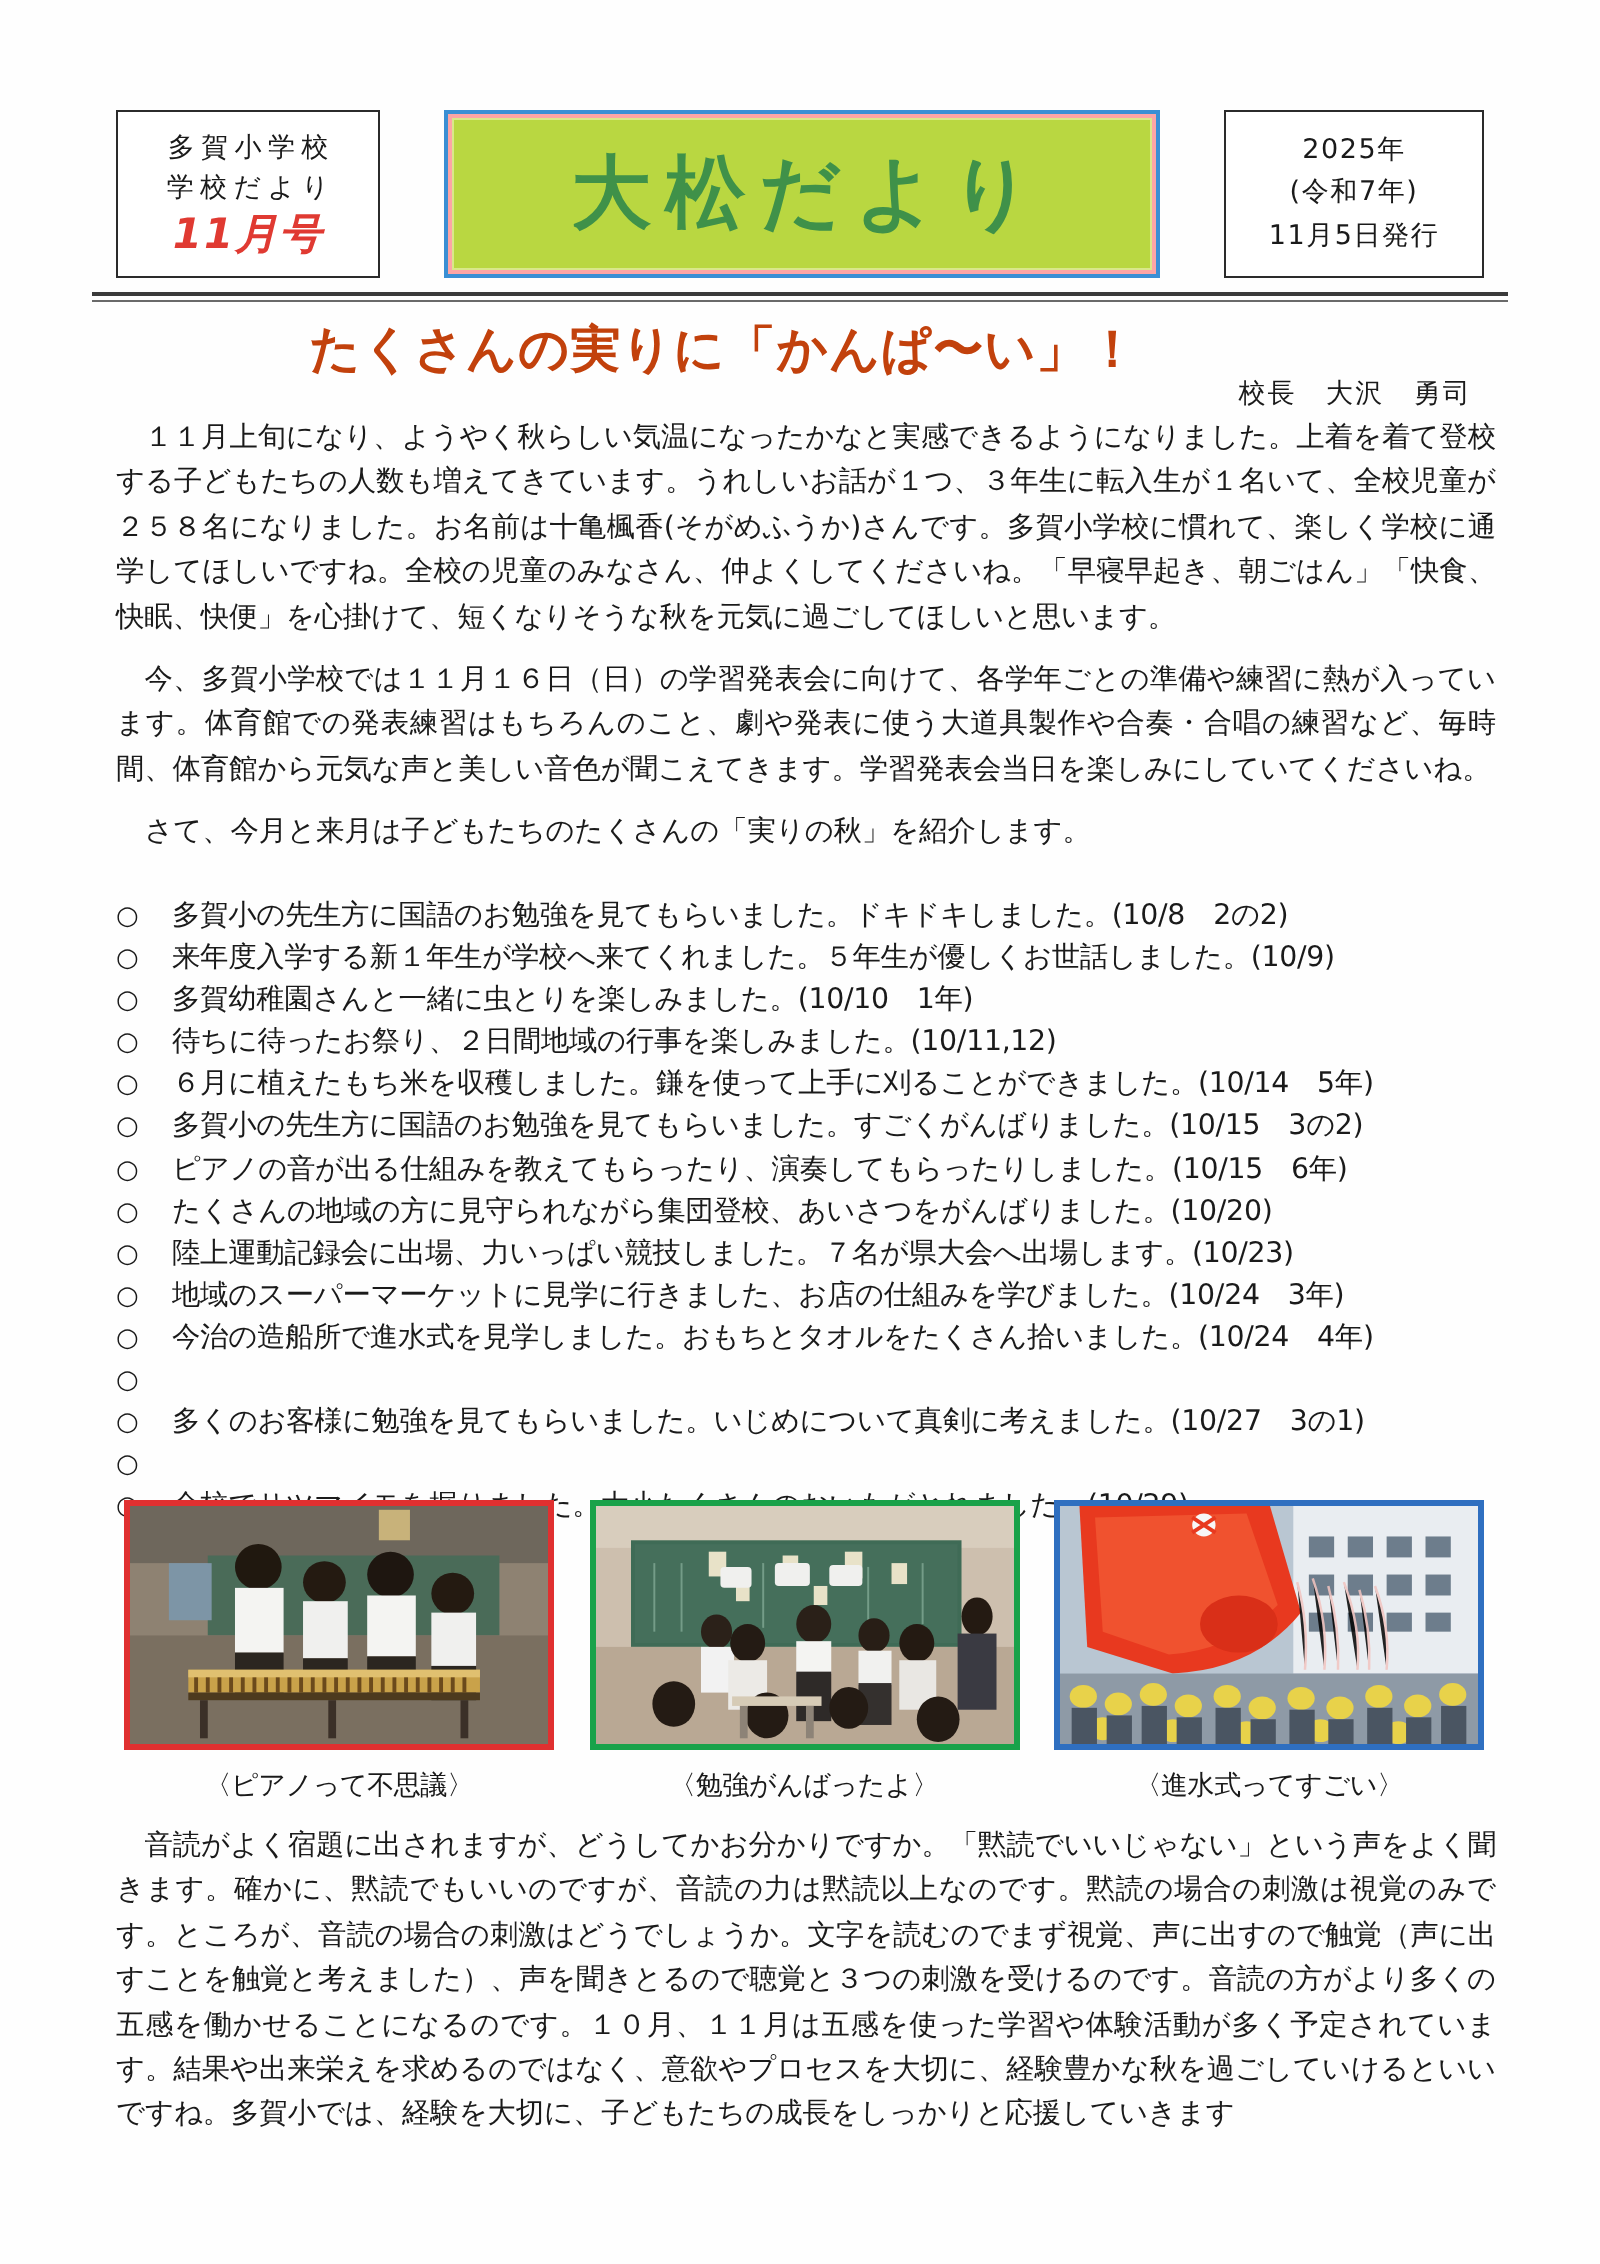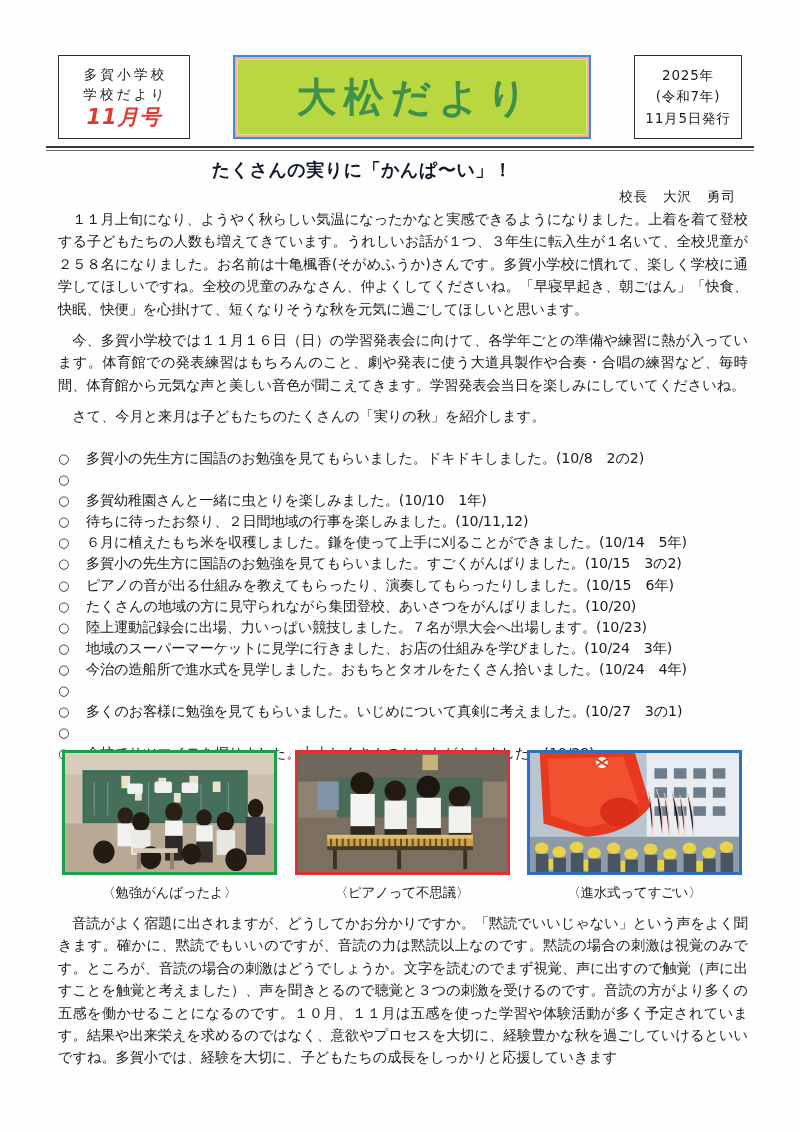--- a/index.html
+++ b/index.html
@@ -83,21 +83,21 @@
     font-size:40px;
     font-weight:bold;
     color:#3f9149;
     letter-spacing:7px;
     text-indent:7px;
     white-space:nowrap;
     line-height:1;
   }
 
   .mast-right{
-    width:108px;
+    width:130px;
     border:1.5px solid #2b2b2b;
     box-sizing:border-box;
     display:flex;
     flex-direction:column;
     align-items:center;
     justify-content:center;
     gap:2px;
     background:#fff;
   }
   .mast-right .mr-line{
@@ -117,24 +117,24 @@
     border-bottom:1px solid #6a6a6a;
     height:2px;
   }
 
   
   .headline{
     position:absolute;
     left:0;top:158px;
     width:724px;
     text-align:center;
-    font-size:18px;
+    font-size:25px;
     font-weight:bold;
     letter-spacing:0.5px;
-    color:#0f172a;
+    color:#c2410c;
     white-space:nowrap;
   }
   .byline{
     position:absolute;
     right:64px;top:188px;
     font-size:13.5px;
     letter-spacing:1.1px;
     color:#1a1a1a;
     white-space:nowrap;
   }
@@ -258,20 +258,21 @@
     <p class="para">さて、今月と来月は子どもたちのたくさんの「実りの秋」を紹介します。</p>
   </div>
 
   <ul class="evlist" id="event-list">
       <li>
         <span class="mark">○</span>
         <span class="etxt">多賀小の先生方に国語のお勉強を見てもらいました。ドキドキしました。(10/8　2の2)</span>
       </li>
       <li>
         <span class="mark">○</span>
+        <span class="etxt">来年度入学する新１年生が学校へ来てくれました。５年生が優しくお世話しました。(10/9)</span>
       </li>
       <li>
         <span class="mark">○</span>
         <span class="etxt">多賀幼稚園さんと一緒に虫とりを楽しみました。(10/10　1年)</span>
       </li>
       <li>
         <span class="mark">○</span>
         <span class="etxt">待ちに待ったお祭り、２日間地域の行事を楽しみました。(10/11,12)</span>
       </li>
       <li>
@@ -312,77 +313,20 @@
       <li>
         <span class="mark">○</span>
       </li>
       <li>
         <span class="mark">○</span>
         <span class="etxt">全校でサツマイモを掘りました。大小たくさんのおいもがとれました。(10/29)</span>
       </li>
     </ul>
 
   <div class="photos" id="photo-row">
-      <div class="photo-cell">
-        <div class="frame green" style="border-color: rgb(25, 162, 74);">
-          <svg viewBox="0 0 215 125" preserveAspectRatio="none">
-     <rect width="215" height="125" fill="#cdbfae"></rect>
-     <rect x="0" y="0" width="215" height="22" fill="#d8cdbd"></rect>
-     <rect x="18" y="18" width="170" height="56" fill="#3f6b56"></rect>
-     <rect x="20" y="20" width="166" height="52" fill="#456f5b"></rect>
-     <g fill="#e8e2c8">
-       <rect x="58" y="24" width="9" height="13"></rect>
-              <rect x="96" y="26" width="8" height="12"></rect>
-       <rect x="128" y="24" width="9" height="14"></rect>
-              <rect x="152" y="30" width="8" height="11"></rect>
-       <rect x="72" y="40" width="7" height="10"></rect>
-              <rect x="112" y="42" width="7" height="10"></rect>
-     </g>
-     <g stroke="#9cc2ae" stroke-width="1" opacity=".55">
-       <line x1="30" y1="30" x2="30" y2="66"></line>
-              <line x1="44" y1="30" x2="44" y2="66"></line>
-       <line x1="86" y1="30" x2="86" y2="64"></line>
-              <line x1="140" y1="32" x2="140" y2="66"></line>
-       <line x1="168" y1="30" x2="168" y2="62"></line>
-     </g>
-     <g fill="#f0f0ee">
-       <rect x="64" y="32" width="16" height="11" rx="2"></rect>
-              <rect x="92" y="30" width="18" height="12" rx="2"></rect>
-       <rect x="120" y="31" width="17" height="11" rx="2"></rect>
-     </g>
-     <rect x="0" y="74" width="215" height="51" fill="#b9a894"></rect>
-     <g>
-       <ellipse cx="62" cy="66" rx="8" ry="9" fill="#2b2119"></ellipse>
-              <rect x="54" y="74" width="17" height="24" fill="#f2f2f2"></rect>
-       <ellipse cx="78" cy="72" rx="9" ry="10" fill="#241b14"></ellipse>
-              <rect x="68" y="81" width="20" height="26" fill="#eceae6"></rect>
-       <ellipse cx="112" cy="62" rx="9" ry="10" fill="#2a2018"></ellipse>
-              <rect x="103" y="71" width="18" height="17" fill="#f4f4f2"></rect>
-       <rect x="103" y="87" width="18" height="26" fill="#2e2a28"></rect>
-       <ellipse cx="143" cy="68" rx="8" ry="9" fill="#281e16"></ellipse>
-              <rect x="135" y="76" width="17" height="18" fill="#f1f1ef"></rect>
-       <rect x="135" y="93" width="17" height="22" fill="#34302e"></rect>
-       <ellipse cx="165" cy="72" rx="9" ry="10" fill="#241a12"></ellipse>
-              <rect x="156" y="81" width="19" height="26" fill="#e9e7e3"></rect>
-       <ellipse cx="196" cy="58" rx="8" ry="10" fill="#241a12"></ellipse>
-              <rect x="186" y="67" width="20" height="40" fill="#3a3a42"></rect>
-     </g>
-     <g fill="#241b14">
-       <ellipse cx="40" cy="104" rx="11" ry="12"></ellipse>
-              <ellipse cx="88" cy="110" rx="11" ry="12"></ellipse>
-       <ellipse cx="130" cy="106" rx="10" ry="11"></ellipse>
-              <ellipse cx="176" cy="112" rx="11" ry="12"></ellipse>
-     </g>
-     <rect x="70" y="100" width="46" height="5" fill="#d6cbb6"></rect>
-     <rect x="74" y="105" width="4" height="17" fill="#8d8377"></rect>
-     <rect x="108" y="105" width="4" height="17" fill="#8d8377"></rect>
-   </svg>
-        </div>
-        <div class="caption">〈勉強がんばったよ〉</div>
-      </div>
       <div class="photo-cell">
         <div class="frame red" style="border-color: rgb(224, 48, 48);">
           <svg viewBox="0 0 215 125" preserveAspectRatio="none">
      <rect width="215" height="125" fill="#8e8272"></rect>
      <rect x="0" y="0" width="215" height="30" fill="#6e675c"></rect>
      <rect x="40" y="26" width="150" height="42" fill="#4a6b58"></rect>
      <rect x="128" y="2" width="16" height="16" fill="#c8b27a"></rect>
      <rect x="20" y="30" width="22" height="30" fill="#7d95a6"></rect>
      <rect x="0" y="68" width="215" height="57" fill="#7a6f60"></rect>
      <g>
@@ -431,20 +375,77 @@
        <rect x="30" y="98" width="150" height="4" fill="#4d3a1e"></rect>
        <rect x="36" y="102" width="4" height="20" fill="#3b3028"></rect>
        <rect x="170" y="102" width="4" height="20" fill="#3b3028"></rect>
        <rect x="102" y="102" width="4" height="20" fill="#3b3028"></rect>
      </g>
    </svg>
         </div>
         <div class="caption">〈ピアノって不思議〉</div>
       </div>
       <div class="photo-cell">
+        <div class="frame green" style="border-color: rgb(25, 162, 74);">
+          <svg viewBox="0 0 215 125" preserveAspectRatio="none">
+     <rect width="215" height="125" fill="#cdbfae"></rect>
+     <rect x="0" y="0" width="215" height="22" fill="#d8cdbd"></rect>
+     <rect x="18" y="18" width="170" height="56" fill="#3f6b56"></rect>
+     <rect x="20" y="20" width="166" height="52" fill="#456f5b"></rect>
+     <g fill="#e8e2c8">
+       <rect x="58" y="24" width="9" height="13"></rect>
+              <rect x="96" y="26" width="8" height="12"></rect>
+       <rect x="128" y="24" width="9" height="14"></rect>
+              <rect x="152" y="30" width="8" height="11"></rect>
+       <rect x="72" y="40" width="7" height="10"></rect>
+              <rect x="112" y="42" width="7" height="10"></rect>
+     </g>
+     <g stroke="#9cc2ae" stroke-width="1" opacity=".55">
+       <line x1="30" y1="30" x2="30" y2="66"></line>
+              <line x1="44" y1="30" x2="44" y2="66"></line>
+       <line x1="86" y1="30" x2="86" y2="64"></line>
+              <line x1="140" y1="32" x2="140" y2="66"></line>
+       <line x1="168" y1="30" x2="168" y2="62"></line>
+     </g>
+     <g fill="#f0f0ee">
+       <rect x="64" y="32" width="16" height="11" rx="2"></rect>
+              <rect x="92" y="30" width="18" height="12" rx="2"></rect>
+       <rect x="120" y="31" width="17" height="11" rx="2"></rect>
+     </g>
+     <rect x="0" y="74" width="215" height="51" fill="#b9a894"></rect>
+     <g>
+       <ellipse cx="62" cy="66" rx="8" ry="9" fill="#2b2119"></ellipse>
+              <rect x="54" y="74" width="17" height="24" fill="#f2f2f2"></rect>
+       <ellipse cx="78" cy="72" rx="9" ry="10" fill="#241b14"></ellipse>
+              <rect x="68" y="81" width="20" height="26" fill="#eceae6"></rect>
+       <ellipse cx="112" cy="62" rx="9" ry="10" fill="#2a2018"></ellipse>
+              <rect x="103" y="71" width="18" height="17" fill="#f4f4f2"></rect>
+       <rect x="103" y="87" width="18" height="26" fill="#2e2a28"></rect>
+       <ellipse cx="143" cy="68" rx="8" ry="9" fill="#281e16"></ellipse>
+              <rect x="135" y="76" width="17" height="18" fill="#f1f1ef"></rect>
+       <rect x="135" y="93" width="17" height="22" fill="#34302e"></rect>
+       <ellipse cx="165" cy="72" rx="9" ry="10" fill="#241a12"></ellipse>
+              <rect x="156" y="81" width="19" height="26" fill="#e9e7e3"></rect>
+       <ellipse cx="196" cy="58" rx="8" ry="10" fill="#241a12"></ellipse>
+              <rect x="186" y="67" width="20" height="40" fill="#3a3a42"></rect>
+     </g>
+     <g fill="#241b14">
+       <ellipse cx="40" cy="104" rx="11" ry="12"></ellipse>
+              <ellipse cx="88" cy="110" rx="11" ry="12"></ellipse>
+       <ellipse cx="130" cy="106" rx="10" ry="11"></ellipse>
+              <ellipse cx="176" cy="112" rx="11" ry="12"></ellipse>
+     </g>
+     <rect x="70" y="100" width="46" height="5" fill="#d6cbb6"></rect>
+     <rect x="74" y="105" width="4" height="17" fill="#8d8377"></rect>
+     <rect x="108" y="105" width="4" height="17" fill="#8d8377"></rect>
+   </svg>
+        </div>
+        <div class="caption">〈勉強がんばったよ〉</div>
+      </div>
+      <div class="photo-cell">
         <div class="frame blue" style="border-color: rgb(47, 111, 192);">
           <svg viewBox="0 0 215 125" preserveAspectRatio="none">
      <rect width="215" height="125" fill="#b9c6d2"></rect>
      <rect x="120" y="0" width="95" height="88" fill="#e9edf1"></rect>
      <g fill="#6d7d8c">
        <rect x="128" y="16" width="13" height="11"></rect>
               <rect x="148" y="16" width="13" height="11"></rect>
        <rect x="168" y="16" width="13" height="11"></rect>
               <rect x="188" y="16" width="13" height="11"></rect>
        <rect x="128" y="36" width="13" height="11"></rect>

